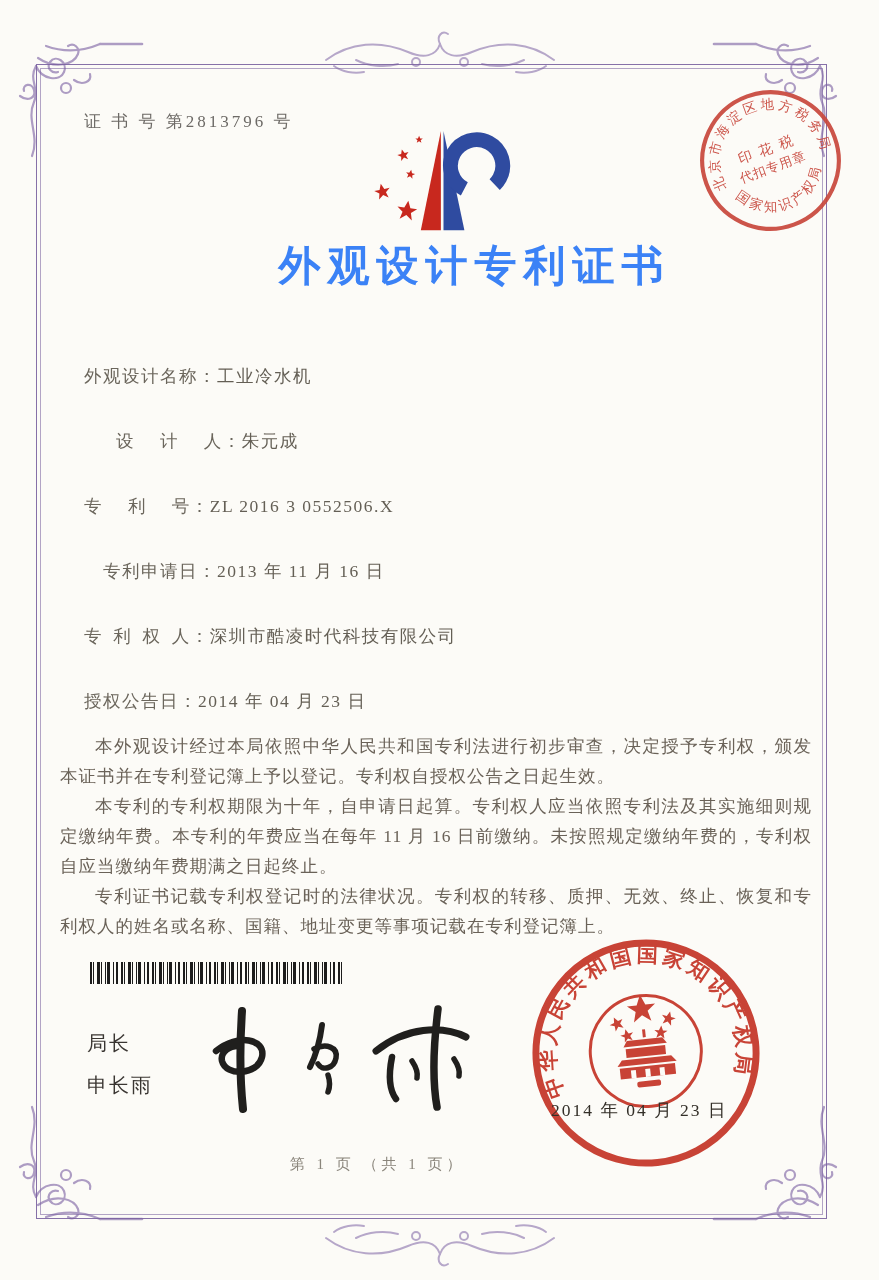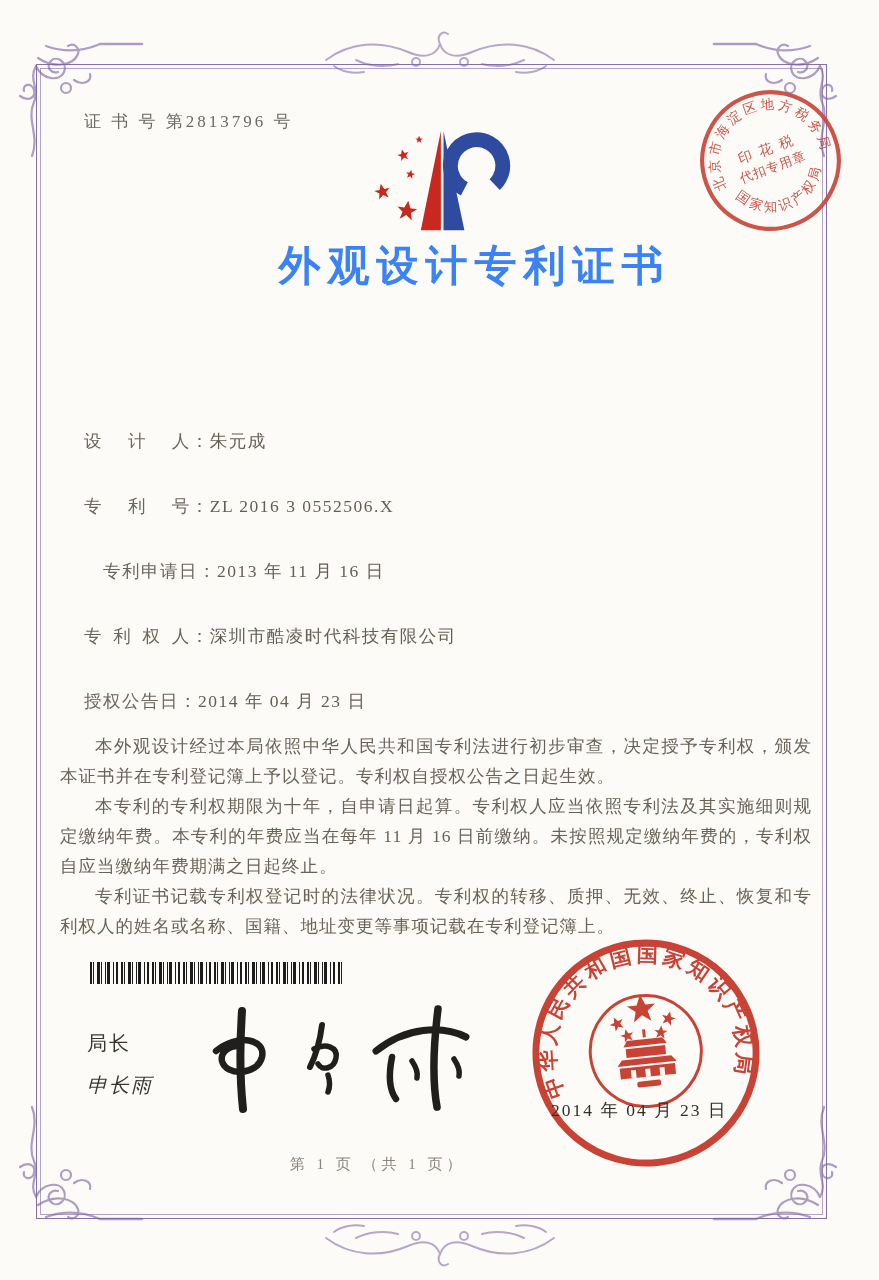--- a/index.html
+++ b/index.html
@@ -34,21 +34,21 @@
     font-size:17px;letter-spacing:3px;color:#6d6a66;
   }
   #title{
     left:0;top:238px;width:879px;text-align:center;
     font-size:42px;letter-spacing:7px;font-weight:600;color:#3b82f6;padding-left:35px;
   }
 
   
   .field{left:84px;font-size:17.5px;letter-spacing:1.5px;color:#6b665c;white-space:nowrap;}
   .field .val{color:#645f55;}
-  #f0{top:364px;} #f1{top:429px;} #f2{top:494px;}
+  #f0{top:364px;} #f1{top:429px;margin-left:32px;} #f2{top:494px;}
   #f3{top:559px;margin-left:19px;} #f4{top:624px;} #f5{top:689px;}
 
   
   #body-text{
     left:60px;top:731px;width:752px;
     font-size:17.5px;line-height:30px;letter-spacing:1px;
     color:#6a6258;text-align:justify;
   }
   #body-text p{margin:0;text-indent:2em;}
 
@@ -63,21 +63,21 @@
       #1c1c1c 15px 16px,#fcfbf7 16px 17px,
       #1c1c1c 17px 20px,#fcfbf7 20px 23px,
       #1c1c1c 23px 24px,#fcfbf7 24px 26px,
       #1c1c1c 26px 28px,#fcfbf7 28px 31px);
   }
 
   
   #director-title{left:87px;top:1030px;font-size:20px;color:#3a3632;
     font-family:"Liberation Sans","DejaVu Sans",sans-serif;letter-spacing:2px;}
   #director-name{left:87px;top:1072px;font-size:20px;color:#3a3632;
-    font-family:"Liberation Sans","DejaVu Sans",sans-serif;letter-spacing:2px;font-style:italic;}
+    font-family:"Liberation Sans","DejaVu Sans",sans-serif;letter-spacing:2px;}
 
   
   #official-seal{left:527px;top:934px;width:238px;height:238px;transform:rotate(-6deg);opacity:.95;}
   #seal-date{
     left:551px;top:1098px;width:200px;
     font-size:17.5px;letter-spacing:2px;color:#332f28;z-index:5;
   }
   #tax-stamp{left:693px;top:83px;width:155px;height:155px;transform:rotate(-20deg);opacity:.92;}
 
   
@@ -160,20 +160,21 @@
     <text font-size="13" fill="#c8473c" letter-spacing="3.2" text-anchor="middle">
       <textPath href="#taxArcTop" startOffset="50%">北京市海淀区地方税务局</textPath>
     </text>
     <text font-size="13" fill="#c8473c" letter-spacing="2.5" text-anchor="middle">
       <textPath href="#taxArcBottom" startOffset="50%">国家知识产权局</textPath>
     </text>
     <text x="75" y="68" text-anchor="middle" font-size="13.5" letter-spacing="2" fill="#c8473c">印 花 税</text>
     <text x="75" y="86" text-anchor="middle" font-size="12.5" letter-spacing="1" fill="#c8473c">代扣专用章</text>
   </svg>
 
+  <div id="f0" class="abs field"><span class="lbl">外观设计名称：</span><span class="val">工业冷水机</span></div>
   <div id="f1" class="abs field"><span class="lbl">设　 计　 人：</span><span class="val">朱元成</span></div>
   <div id="f2" class="abs field"><span class="lbl">专　 利　 号：</span><span class="val">ZL 2016 3 0552506.X</span></div>
   <div id="f3" class="abs field"><span class="lbl">专利申请日：</span><span class="val">2013 年 11 月 16 日</span></div>
   <div id="f4" class="abs field"><span class="lbl">专 利 权 人：</span><span class="val">深圳市酷凌时代科技有限公司</span></div>
   <div id="f5" class="abs field"><span class="lbl">授权公告日：</span><span class="val">2014 年 04 月 23 日</span></div>
 
   <div id="body-text" class="abs">
     <p>本外观设计经过本局依照中华人民共和国专利法进行初步审查，决定授予专利权，颁发本证书并在专利登记簿上予以登记。专利权自授权公告之日起生效。</p>
     <p>本专利的专利权期限为十年，自申请日起算。专利权人应当依照专利法及其实施细则规定缴纳年费。本专利的年费应当在每年 11 月 16 日前缴纳。未按照规定缴纳年费的，专利权自应当缴纳年费期满之日起终止。</p>
     <p>专利证书记载专利权登记时的法律状况。专利权的转移、质押、无效、终止、恢复和专利权人的姓名或名称、国籍、地址变更等事项记载在专利登记簿上。</p>

